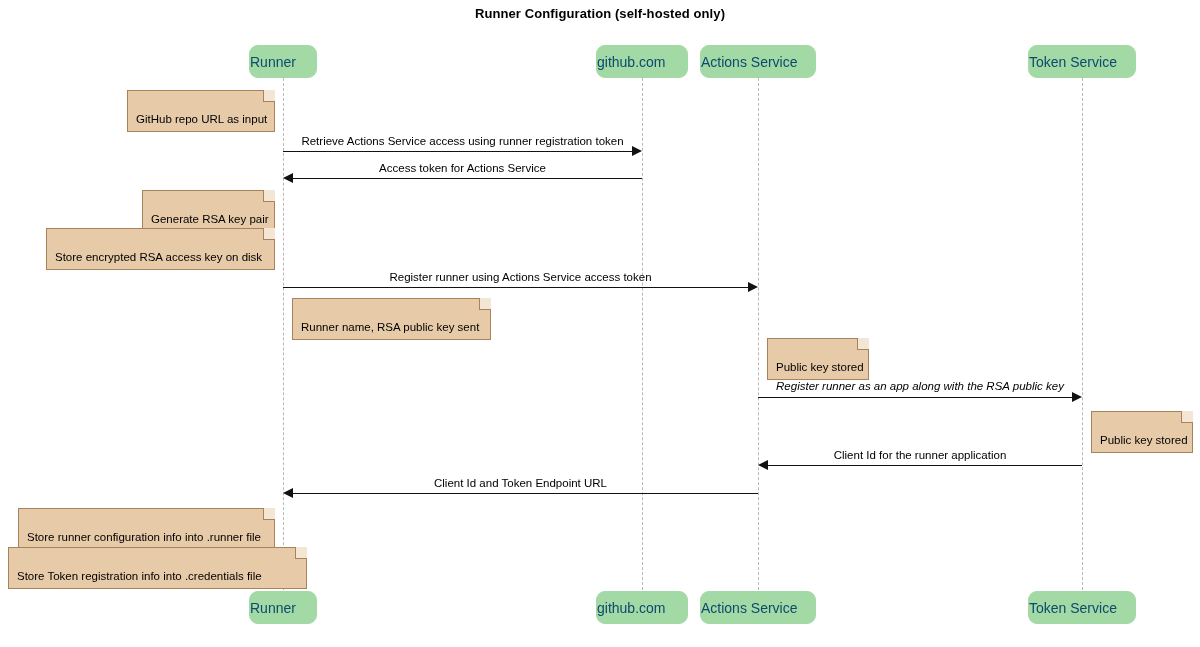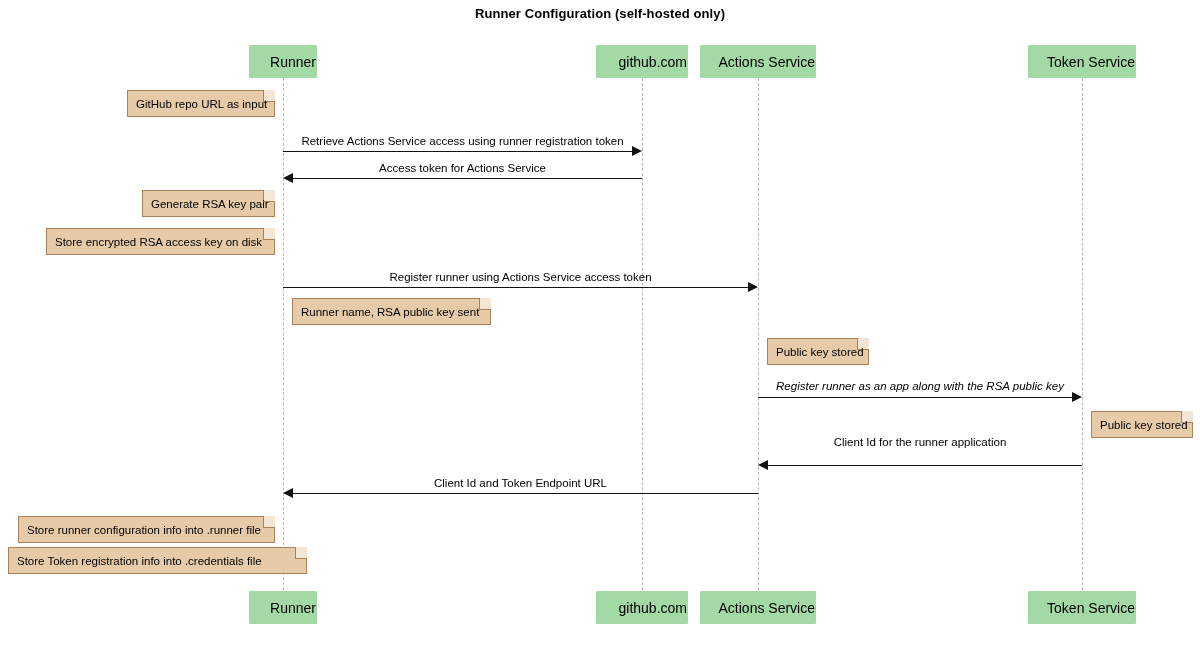--- a/index.html
+++ b/index.html
@@ -34,26 +34,26 @@
   .lifeline {
     position: absolute;
     width: 0;
     border-left: 1px dashed #b8b8b8;
   }
   
   .participant {
     position: absolute;
     background: #a3d9a5;
     border: 1px solid #a3d9a5;
-    border-radius: 1px;
+    border-radius: 9px;
     height: 33px;
     line-height: 33px;
-    text-align: right;
+    text-align: left;
     font-size: 14px;
-    color: #000000;
+    color: #0c4a6e;
     box-sizing: border-box;
     white-space: nowrap;
   }
   
   .message {
     position: absolute;
     height: 1px;
     background: #121212;
   }
   .arrowhead {
@@ -78,21 +78,21 @@
   }
   
   .note {
     position: absolute;
     background: #e7cba9;
     border: 1px solid #a9825b;
     box-sizing: border-box;
     font-size: 11.5px;
     color: #000000;
     white-space: nowrap;
-    padding: 6px 9px 5px 8px;
+    padding: 21px 9px 5px 8px;
     line-height: 14px;
   }
   .note .fold {
     position: absolute;
     top: -1px;
     right: -1px;
     width: 11px;
     height: 11px;
     background: #f3e6d5;
     border-left: 1px solid #a9825b;
@@ -131,21 +131,21 @@
   <div class="arrowhead left" style="left:283px; top:173px;"></div>
 
   <div class="message-label" style="left:283px; top:271px; width:475px;">Register runner using Actions Service access token</div>
   <div class="message" style="left:283px; top:287px; width:465px;"></div>
   <div class="arrowhead right" style="left:748px; top:282px;"></div>
 
   <div class="message-label" style="left:758px; top:380px; width:324px;font-style:italic;">Register runner as an app along with the RSA public key</div>
   <div class="message" style="left:758px; top:397px; width:314px;"></div>
   <div class="arrowhead right" style="left:1072px; top:392px;"></div>
 
-  <div class="message-label" style="left:758px; top:436px; width:324px;">Client Id for the runner application</div>
+  <div class="message-label" style="left:758px; top:449px; width:324px;">Client Id for the runner application</div>
   <div class="message" style="left:768px; top:465px; width:314px;"></div>
   <div class="arrowhead left" style="left:758px; top:460px;"></div>
 
   <div class="message-label" style="left:283px; top:477px; width:475px;">Client Id and Token Endpoint URL</div>
   <div class="message" style="left:293px; top:493px; width:465px;"></div>
   <div class="arrowhead left" style="left:283px; top:488px;"></div>
 
   <div class="note" style="left:127px; top:90px; width:148px;">
     <span class="fold"></span>
     <span class="note-text">GitHub repo URL as input</span>
@@ -169,21 +169,21 @@
   <div class="note" style="left:767px; top:338px; width:102px;">
     <span class="fold"></span>
     <span class="note-text">Public key stored</span>
   </div>
 
   <div class="note" style="left:1091px; top:411px; width:102px;">
     <span class="fold"></span>
     <span class="note-text">Public key stored</span>
   </div>
 
-  <div class="note" style="left:18px; top:508px; width:257px;margin-top:8px;">
+  <div class="note" style="left:18px; top:508px; width:257px;">
     <span class="fold"></span>
     <span class="note-text">Store runner configuration info into .runner file</span>
   </div>
 
   <div class="note" style="left:8px; top:547px; width:299px;">
     <span class="fold"></span>
     <span class="note-text">Store Token registration info into .credentials file</span>
   </div>
 
 </div>

